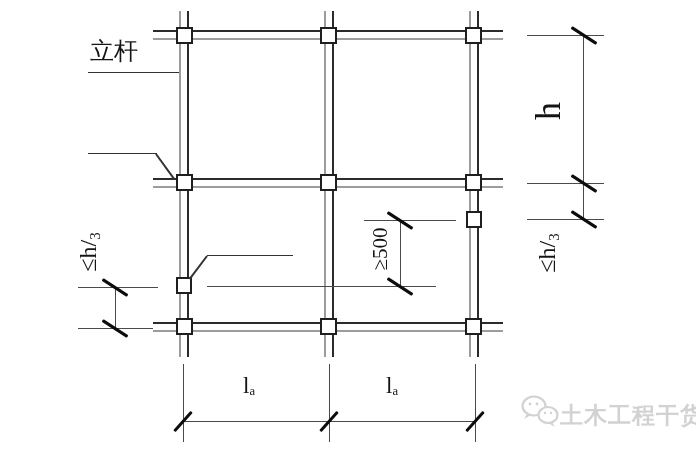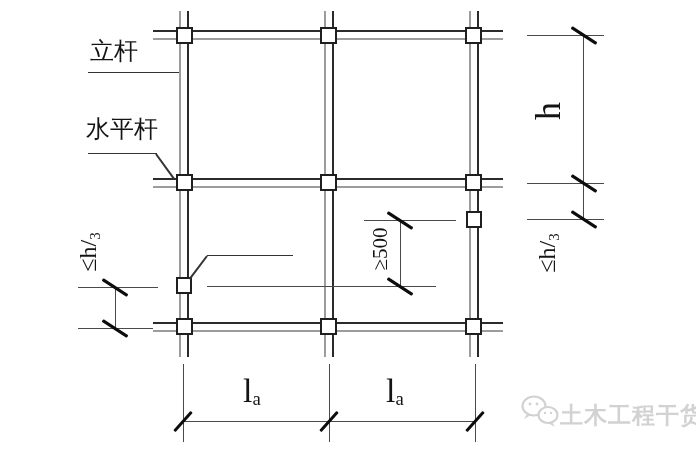--- a/index.html
+++ b/index.html
@@ -20,21 +20,21 @@
   .ang{position:absolute;height:2px;background:#333;transform-origin:0 50%;}
   
   .tick{position:absolute;height:3px;background:#0d0d0d;border-radius:1px;}
   .tv{width:30px;transform:rotate(33deg);}   
   .th{width:26px;transform:rotate(-48deg);}  
   
   .lbl{position:absolute;font-size:24px;color:#141414;white-space:nowrap;line-height:1;}
   .rot{display:flex;align-items:center;justify-content:center;transform:rotate(-90deg);}
   .s3{font-size:0.62em;vertical-align:-0.28em;}
   .sa{font-size:0.55em;vertical-align:-0.18em;}
-  .la{font-size:34px;}
+  .la{font-size:23px;}
   .hbig{font-size:36px;}
   .wm{position:absolute;left:560px;top:400px;font-family:"Liberation Sans","DejaVu Sans",sans-serif;
       font-weight:bold;font-size:23px;color:#d2d2d2;letter-spacing:1px;white-space:nowrap;
       text-shadow:1px 1px 0 #ffffff;}
   .wmlogo{position:absolute;left:519px;top:394px;}
 </style>
 </head>
 <body>
 
 <div id="canvas">
@@ -108,21 +108,20 @@
   <div class="lbl la" style="left:243px;top:374px;">
     <span>l</span><span class="sa">a</span>
   </div>
   <div class="lbl la" style="left:386px;top:374px;">
     <span>l</span><span class="sa">a</span>
   </div>
 
   <div class="lbl" style="left:90px;top:39px;">立杆</div>
   <div class="xl" style="left:88px;top:72px;width:91px;background:#333;"></div>
 
-  <div class="lbl" style="left:86px;top:117px;">水平杆</div>
   <div class="xl" style="left:88px;top:153px;width:69px;background:#333;"></div>
   <div class="ang" style="left:156px;top:153px;width:31px;transform:rotate(54deg);"></div>
 
   <div class="xl" style="left:207px;top:255px;width:86px;background:#333;"></div>
   <div class="ang" style="left:207px;top:255px;width:29px;transform:rotate(127deg);"></div>
 
   <svg class="wmlogo" width="42" height="36" viewBox="0 0 42 36">
     <ellipse cx="15" cy="12" rx="11.5" ry="9.5" fill="#ffffff" stroke="#d2d2d2" stroke-width="2.2"></ellipse>
     <path d="M8 20 L5 25 L12 21 Z" fill="#d2d2d2"></path>
     <circle cx="11" cy="10" r="1.4" fill="#d2d2d2"></circle>

